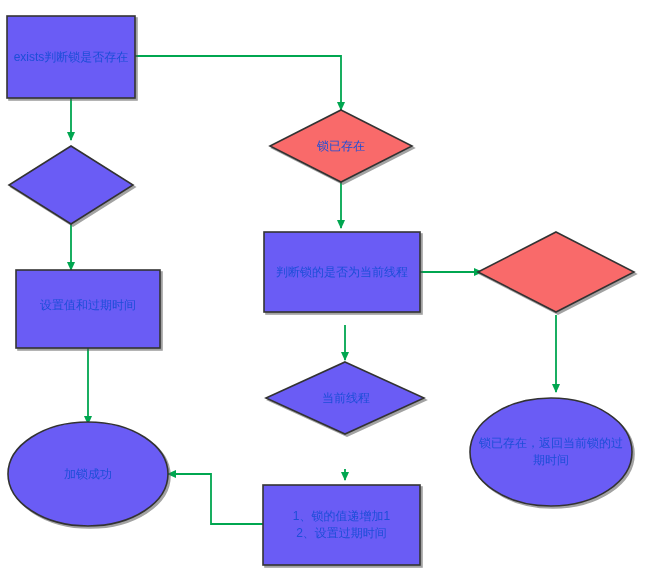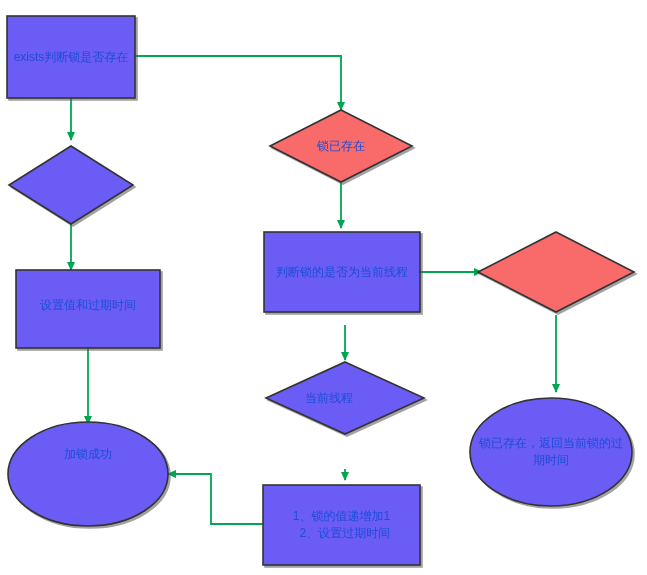--- a/index.html
+++ b/index.html
@@ -29,21 +29,21 @@
     justify-content: center;
     text-align: center;
     color: #1d4ed8;
     font-size: 12px;
     line-height: 17px;
     pointer-events: none;
     white-space: pre-line;
   }
   .node-label.left-align {
     justify-content: center;
-    text-align: right;
+    text-align: center;
   }
 </style>
 </head>
 <body>
 
 <div id="canvas">
 
   <svg id="flow-svg" viewBox="0 0 647 575">
     <defs>
       <marker id="arrowhead" markerWidth="9" markerHeight="8" refX="8" refY="4" orient="auto" markerUnits="userSpaceOnUse">
@@ -104,22 +104,22 @@
   <div class="node-label" style="left:7px; top:16px; width:128px; height:82px;">exists判断锁是否存在</div>
 
 
   <div class="node-label" style="left:270px; top:110px; width:142px; height:72px;">锁已存在</div>
 
   <div class="node-label" style="left:16px; top:270px; width:144px; height:70px;">设置值和过期时间</div>
 
   <div class="node-label" style="left:264px; top:232px; width:156px; height:80px;">判断锁的是否为当前线程</div>
 
 
-  <div class="node-label" style="left:250px; top:362px; width:158px; height:72px;">当前线程</div>
+  <div class="node-label" style="left:267px; top:362px; width:158px; height:72px;">当前线程</div>
 
-  <div class="node-label" style="left:8px; top:402px; width:160px; height:104px;">加锁成功</div>
+  <div class="node-label" style="left:8px; top:422px; width:160px; height:104px;">加锁成功</div>
 
   <div class="node-label" style="left:478px; top:398px; width:146px; height:108px;">锁已存在，返回当前锁的过期时间</div>
 
   <div class="node-label left-align" style="left:263px; top:485px; width:157px; height:80px;">1、锁的值递增加1
 2、设置过期时间</div>
 
 </div>
 
 </body></html>

